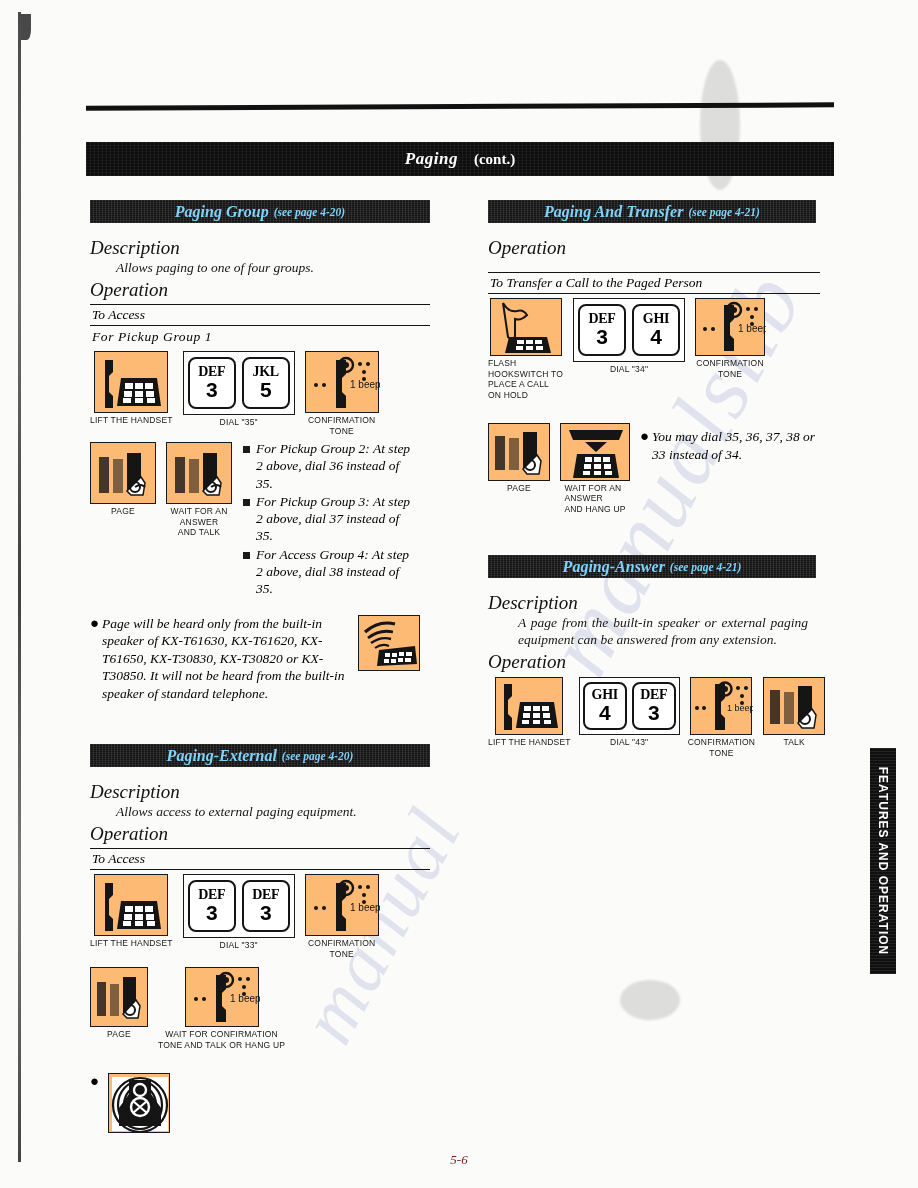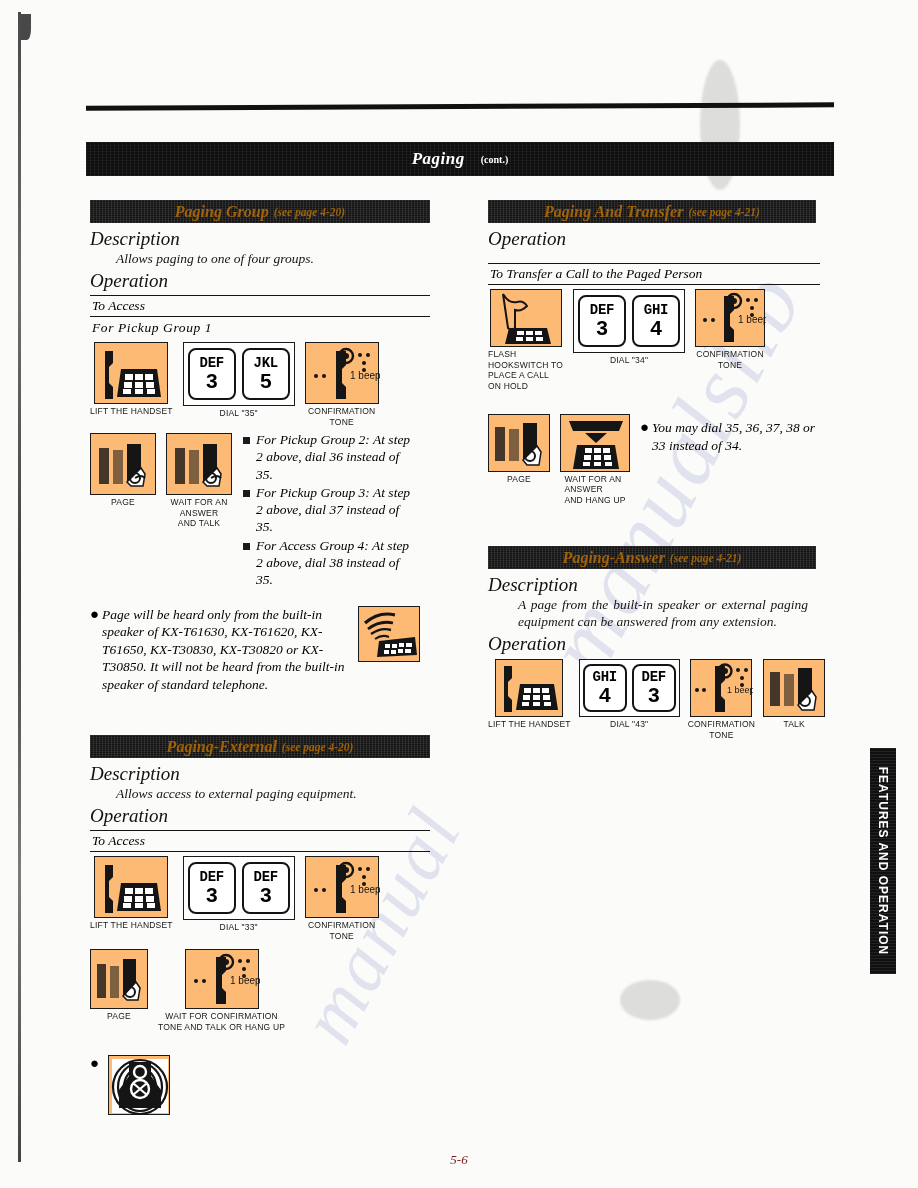--- a/index.html
+++ b/index.html
@@ -89,44 +89,44 @@
   .title-bar .t-main {
     font-weight: bold;
     font-style: italic;
     font-size: 17px;
     letter-spacing: .5px;
     position: relative;
     z-index: 2;
   }
   .title-bar .t-cont {
     font-weight: bold;
-    font-size: 10px;
+    font-size: 15px;
     margin-left: 16px;
     position: relative;
     z-index: 2;
   }
   
   .col {
     position: absolute;
     width: 340px;
   }
   #col-left { left: 90px; top: 200px; }
   #col-right { left: 488px; top: 200px; }
 
   
   .sec-bar {
     position: relative;
     height: 23px;
     background: #131313;
-    color: #a16207;
+    color: #7dd3fc;
     display: flex;
     align-items: center;
     justify-content: center;
     overflow: hidden;
-    margin-bottom: 5px;
+    margin-bottom: 14px;
   }
   .sec-bar .noise {
     position: absolute; inset: 0;
     background:
       repeating-linear-gradient(90deg, rgba(255,255,255,.09) 0 1px, transparent 1px 3px),
       repeating-linear-gradient(0deg, rgba(255,255,255,.07) 0 1px, transparent 1px 2px);
     pointer-events: none;
   }
   .sec-bar .s-name {
     font-weight: bold;
@@ -222,21 +222,21 @@
     height: 48px;
     border: 2px solid #141414;
     border-radius: 8px;
     display: flex;
     flex-direction: column;
     align-items: center;
     justify-content: center;
     background: #fff;
   }
   .key .letters {
-    font-family: Liberation Mono, monospace;
+    font-family: Liberation Serif, serif;
     font-size: 14px;
     font-weight: bold;
     line-height: 1;
     letter-spacing: -.3px;
   }
   .key .digit {
     font-family: "Liberation Sans", sans-serif;
     font-size: 21px;
     font-weight: bold;
     line-height: 1.05;

